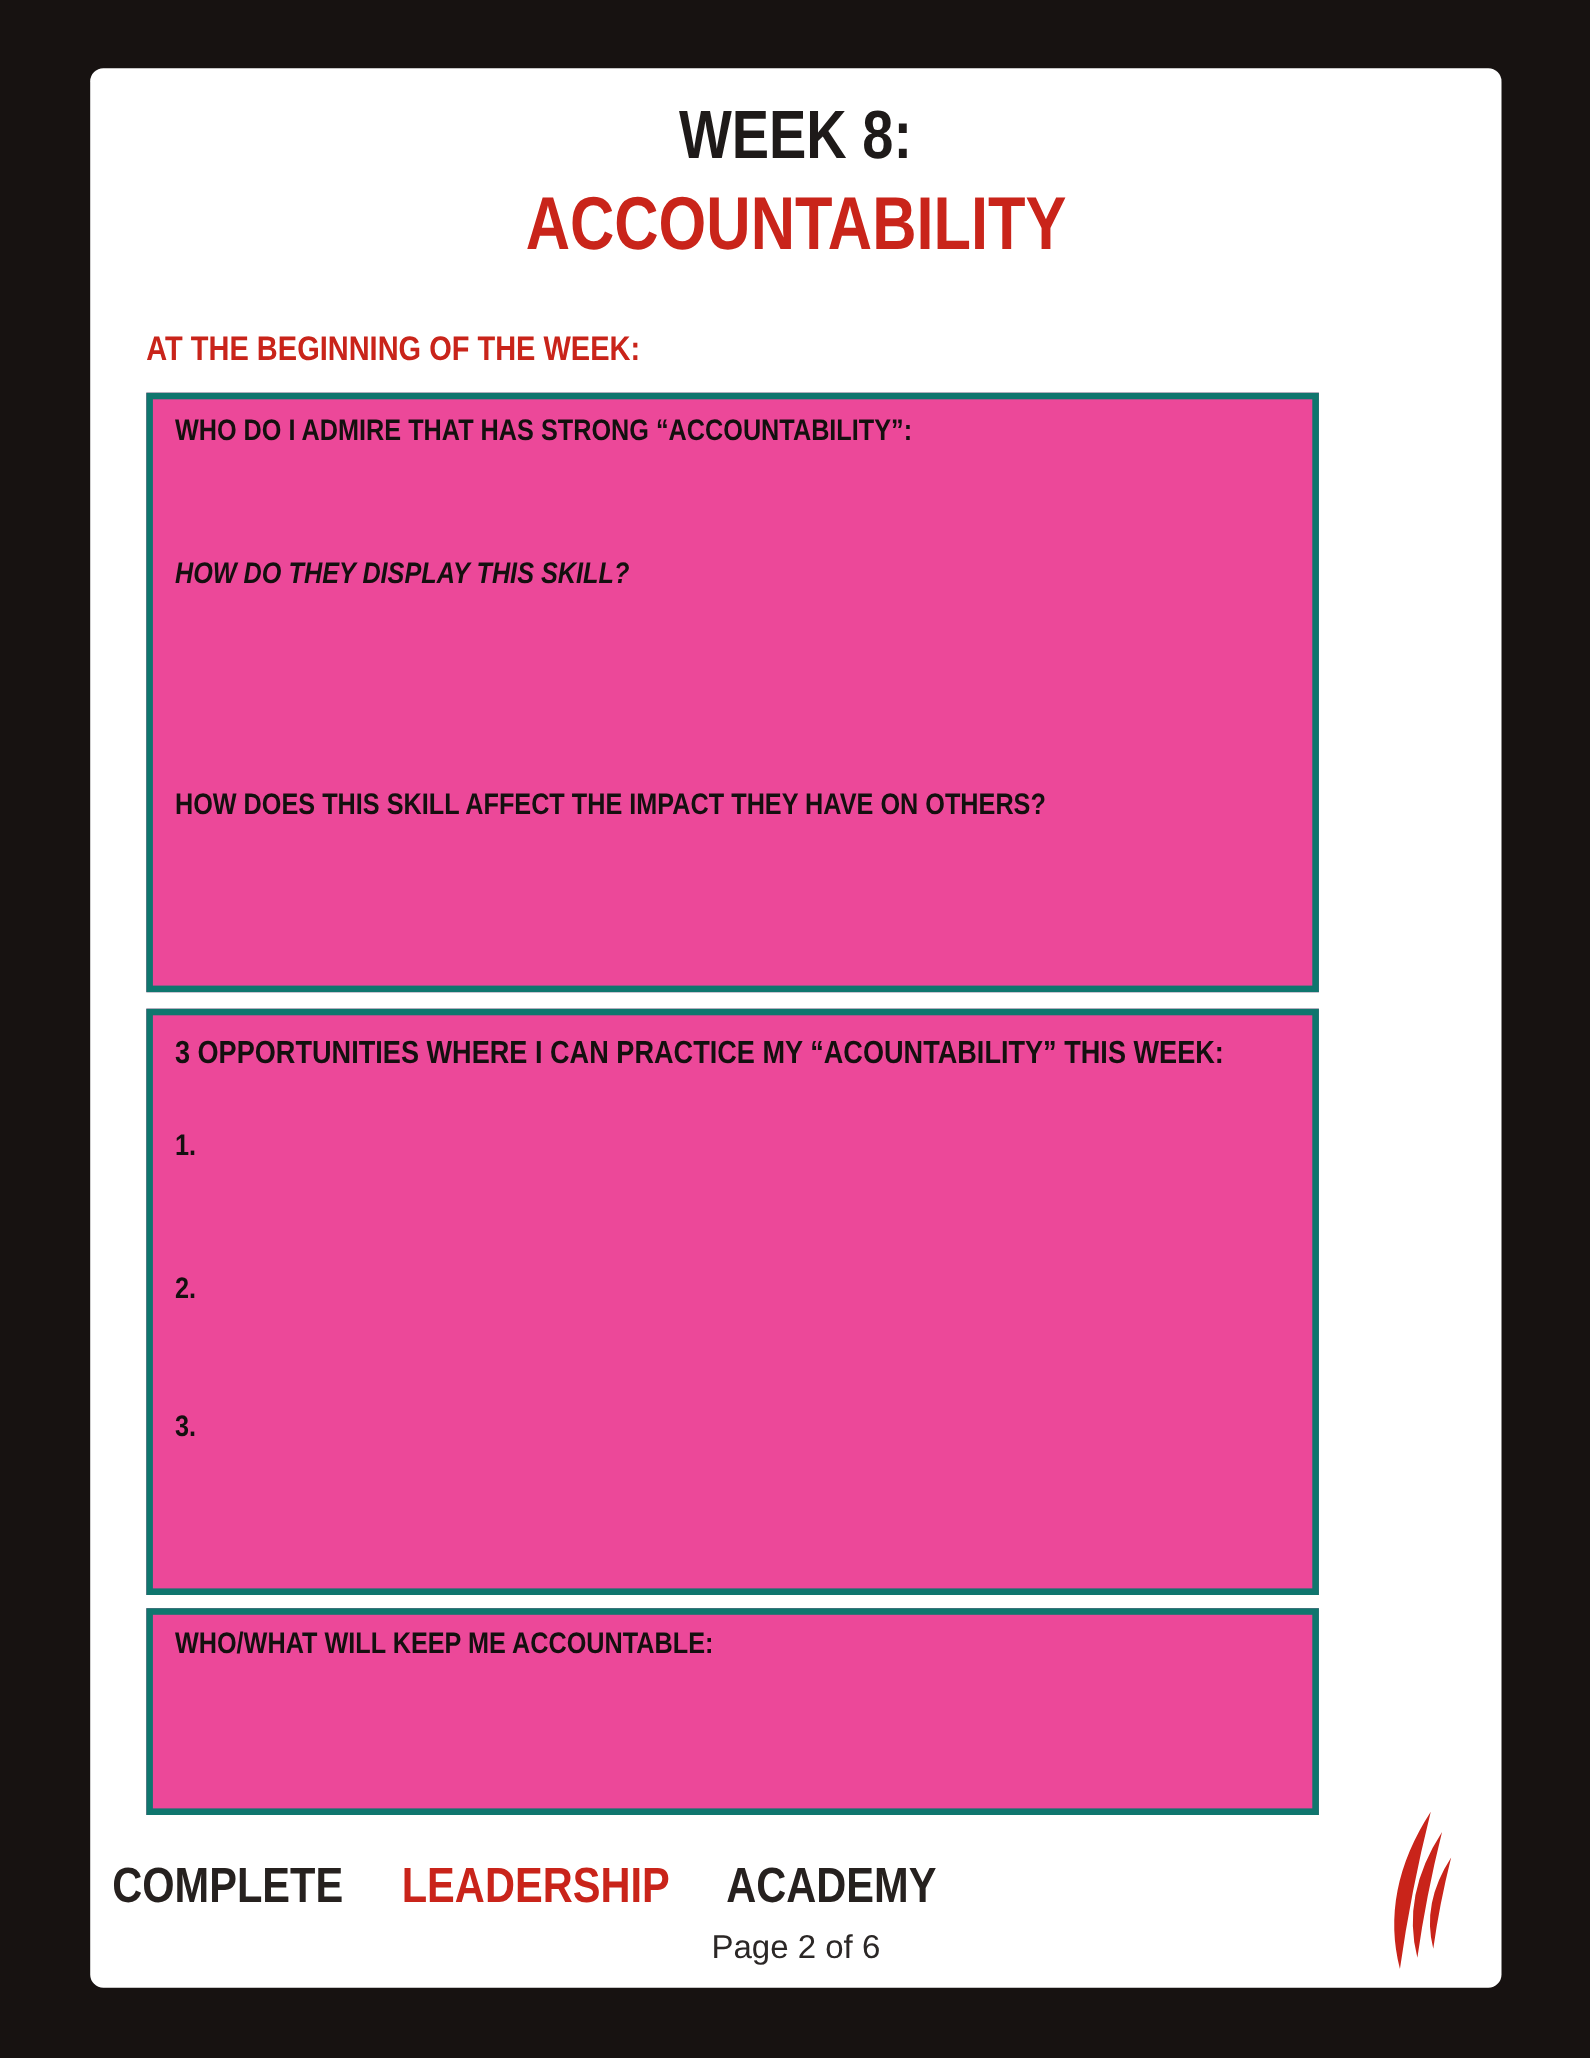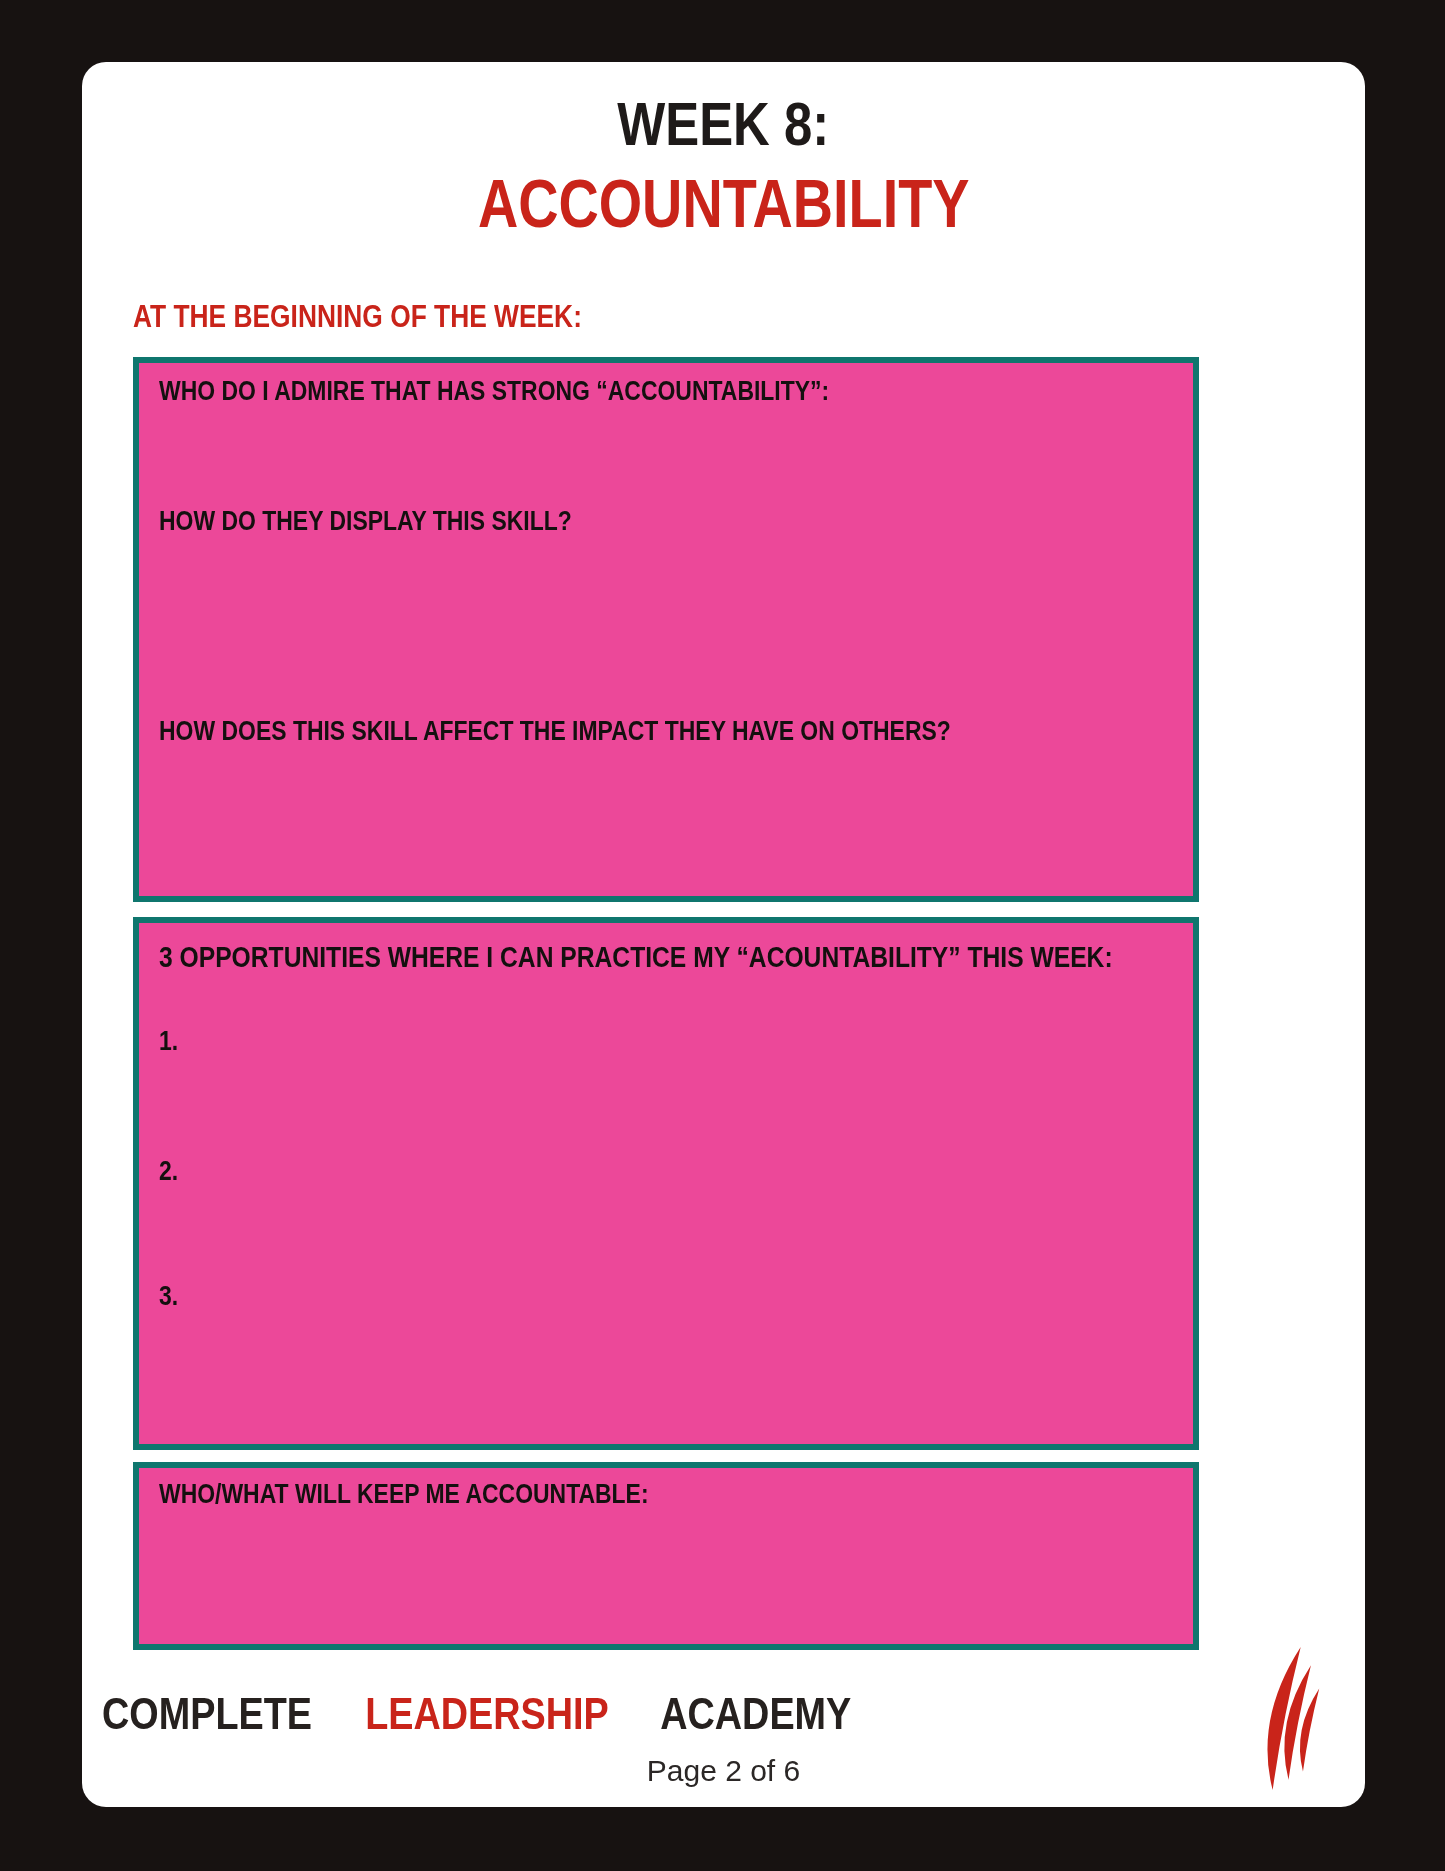--- a/index.html
+++ b/index.html
@@ -4,21 +4,21 @@
 <style>
   html,body{margin:0;padding:0;}
   body{
     width:1445px;height:1871px;position:relative;
     background:#171211;
     font-family:"Liberation Sans", sans-serif;
     -webkit-font-smoothing:antialiased;
   }
   .card{
     position:absolute;left:82px;top:62px;width:1283px;height:1745px;
-    background:#ffffff;border-radius:24px;overflow:hidden;
+    background:#ffffff;border-radius:12px;overflow:hidden;
   }
   
   .cx{display:inline-block;transform:scaleX(0.82);transform-origin:center;white-space:nowrap;}
   .cxl{display:inline-block;transform:scaleX(0.85);transform-origin:left center;white-space:nowrap;}
 
   .title1{
     position:absolute;top:26px;left:0;width:100%;text-align:center;
     font-size:62px;font-weight:bold;color:#1e1a19;line-height:1.15;
   }
   .title2{
@@ -34,21 +34,21 @@
     border:6px solid #0f766e;box-sizing:border-box;background:#ec4899;
   }
   .box1{top:295px;height:545px;}
   .box2{top:855px;height:533px;padding-left:41px;}
   .box3{top:1400px;height:188px;}
   .q{
     position:absolute;left:20px;right:16px;
     font-size:27px;font-weight:bold;color:#14100f;line-height:1.25;
   }
   .q1{top:12px;}
-  .q2{top:142px;}
+  .q2{top:142px;font-style:italic;}
   .q3{top:352px;}
   .b2-heading{top:16px;font-size:29px;}
   .num1{top:102px;}
   .num2{top:232px;}
   .num3{top:357px;}
   .b3-heading{top:10px;}
   .footer-brand{
     position:absolute;top:1625px;left:0;width:100%;text-align:left;
     font-size:45px;font-weight:bold;color:#26211f;line-height:1.2;white-space:nowrap;
   }

